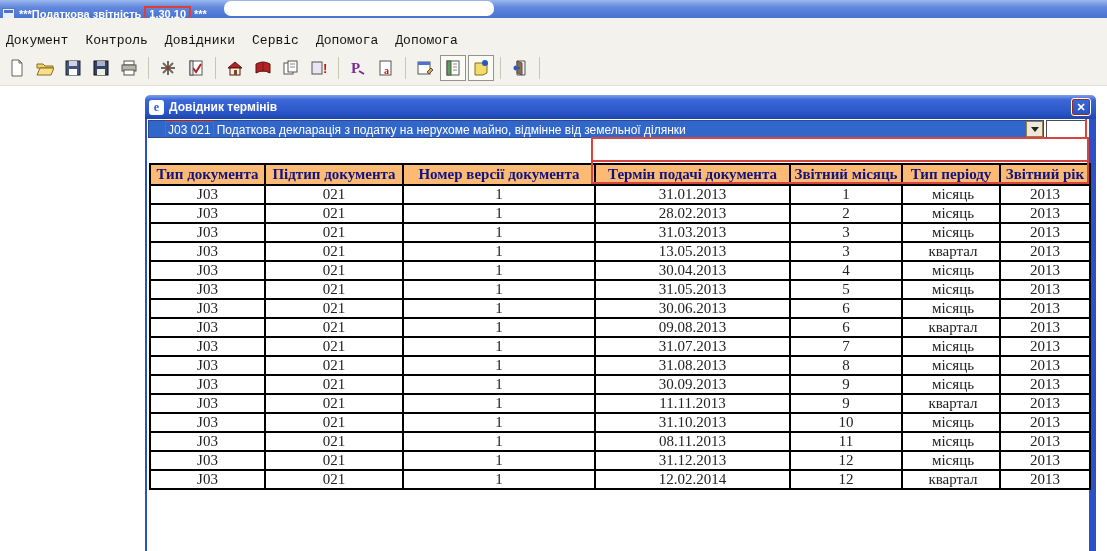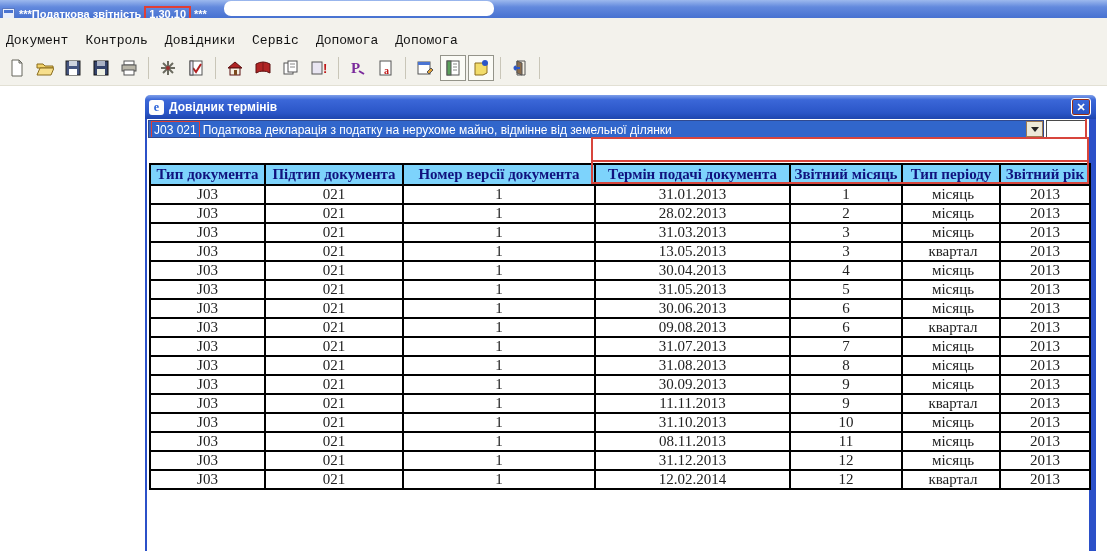--- a/index.html
+++ b/index.html
@@ -43,37 +43,37 @@
     color:#2a62d8; font-size:12px; font-weight:bold; text-align:center; line-height:14px;
     font-family:"Liberation Serif", serif; }
   .close-btn { position:absolute; right:5px; top:3px; width:20px; height:18px;
     background:linear-gradient(180deg,#f09a76 0%,#eific 0%,#d9603c 40%,#c33d1e 100%);
     border:1px solid #fff; border-radius:3px; color:#fff; font-size:11px; font-weight:bold;
     text-align:center; line-height:16px; box-shadow:0 0 0 1px #9c2c10 inset; }
   .dlg-body { position:absolute; left:0; top:24px; width:951px; height:432px; background:#fff;
     border-left:2px solid #2b50c8; border-right:7px solid #2b50c8; }
   .combo { position:absolute; left:3px; top:25px; width:896px; height:18px;
     background:#3166cb; border:1px solid #30498e; color:#fff; font-size:12px;
-    line-height:16px; padding-left:2px; white-space:nowrap; overflow:hidden; }
+    line-height:16px; padding-left:16px; white-space:nowrap; overflow:hidden; }
   .combo-code { border:1px solid #e03e34; padding:0 2px; margin-right:3px; display:inline-block; }
   .combo-arrow { position:absolute; right:0; top:0; width:17px; height:16px;
     background:#ece9d8; border-left:1px solid #8a6d4f; border:1px solid #9c7a54;
     display:flex; align-items:center; justify-content:center; }
   .combo-arrow::after { content:""; width:0; height:0; border-left:4px solid transparent;
     border-right:4px solid transparent; border-top:5px solid #222; }
   .blank-field { position:absolute; left:901px; top:25px; width:40px; height:18px;
     background:#fff; border:1px solid #4a4a4a; }
 
   
   table.terms { position:absolute; left:2px; top:44px; width:942px;
     border-collapse:collapse; table-layout:fixed;
     font-family:"Liberation Serif", serif; }
   .terms th, .terms td { border:2px solid #000; overflow:hidden; white-space:nowrap; }
   .terms th { height:21px; font-size:15px; font-weight:bold; color:#10127e; text-align:center;
-    background:#7dd3fc; }
+    background:#fdba74; }
   .terms td { height:19px; font-size:15px; color:#222; text-align:center; background:#fff; }
   .terms td:nth-child(6) { text-align:center; padding-left:4px; }
 
   
   .ann { border:2px solid #d8453c; background:transparent; pointer-events:none; }
   .ann-headers { left:591px; top:137px; width:498px; height:25px; }
   .ann-row1   { left:591px; top:160px; width:498px; height:24px; }
   .ann-tick   { left:1085px; top:119px; width:0px; height:20px; border:none;
                 border-left:2px solid #d8453c; }
 

